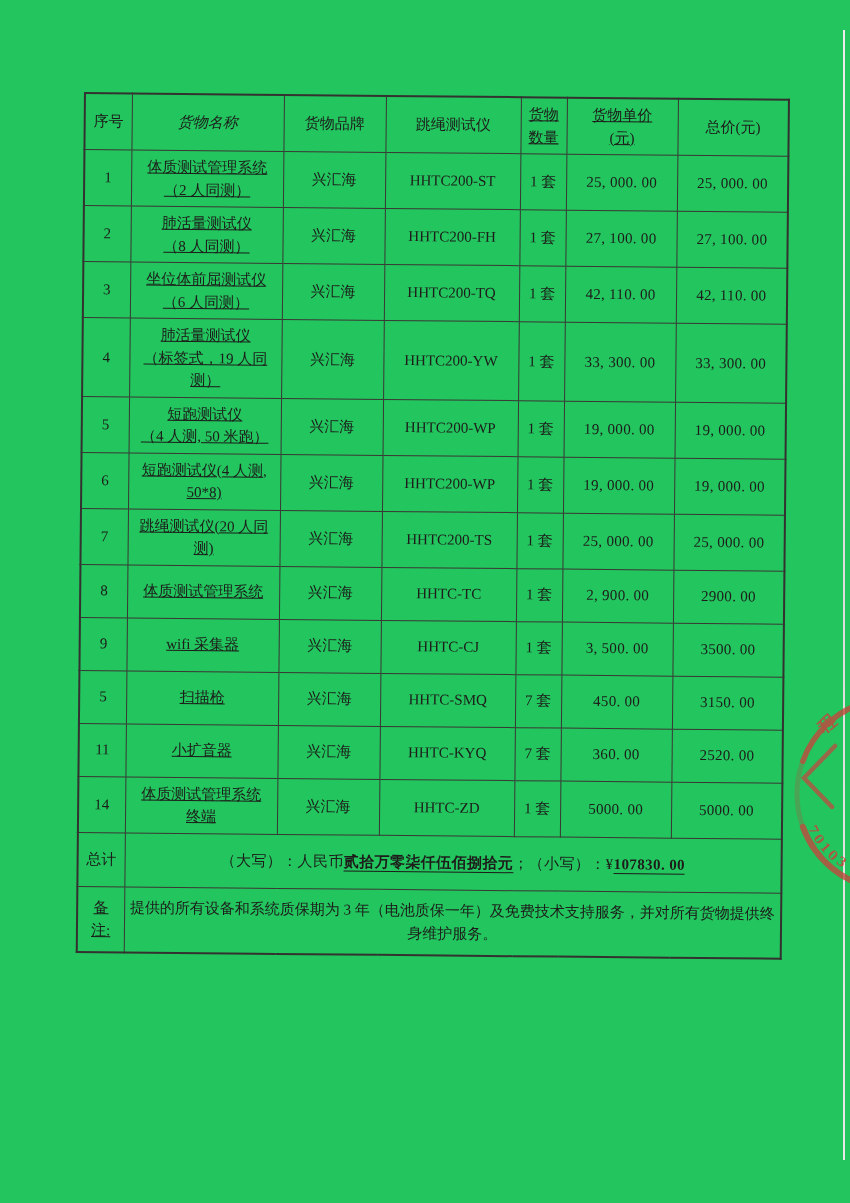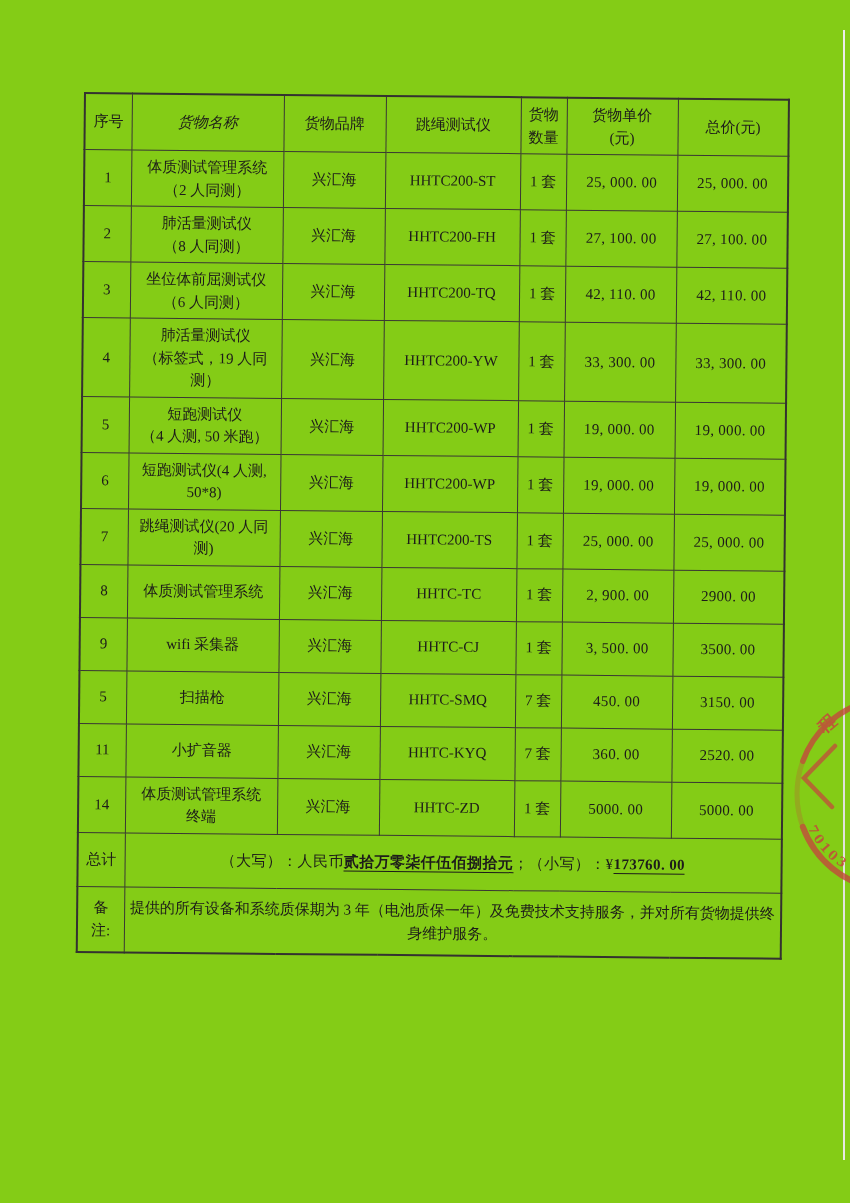--- a/index.html
+++ b/index.html
@@ -5,21 +5,21 @@
   html, body { margin: 0; padding: 0; }
   body {
     width: 850px; height: 1203px;
     background: #ffffff;
     font-family: "Liberation Serif", "DejaVu Serif", serif;
     color: #1d1c1a;
   }
   .page {
     position: relative;
     width: 850px; height: 1203px;
-    background: #84cc16;
+    background: #22c55e;
     overflow: hidden;
   }
   
   .page-edge {
     position: absolute; left: 843px; top: 30px;
     width: 2px; height: 1130px;
     background: linear-gradient(#ececea, #dcdcd8, #e8e8e4);
   }
   .sheet {
     position: absolute; left: 84px; top: 92px;
@@ -38,21 +38,21 @@
     font-size: 15px;
     line-height: 1.5;
     text-align: center;
     vertical-align: middle;
     padding: 5px 3px;
     overflow: hidden;
   }
   thead tr { height: 56px; }
   tbody.items tr { height: 53px; }
   th.col-name-h { text-align: left; padding-left: 9px; font-style: italic; }
-  .line, .nline { display: block; }
+  .line, .nline { display: block; text-decoration: underline; }
   td.num { letter-spacing: 0.3px; }
   tr.total-row { height: 54px; }
   td.total-content {
     text-align: left;
     padding-left: 13px;
     font-size: 15.5px;
     letter-spacing: 0.4px;
   }
   .u { border-bottom: 1.8px solid #1d1c1a; padding-bottom: 1px; }
   .b { font-weight: bold; }
@@ -261,21 +261,21 @@
     <td>1 套</td>
     <td class="num">5000. 00</td>
     <td class="num">5000. 00</td>
   </tr>
         </tbody>
 
       <tbody>
         <tr class="total-row">
           <td>总计</td>
           <td class="total-content" colspan="6">
-            <span>（大写）：人民币</span><span class="u b">贰拾万零柒仟伍佰捌拾元</span><span>；（小写）：¥</span><span class="u b">173760. 00</span>
+            <span>（大写）：人民币</span><span class="u b">贰拾万零柒仟伍佰捌拾元</span><span>；（小写）：¥</span><span class="u b">107830. 00</span>
           </td>
         </tr>
         <tr class="remark-row">
           <td class="lbl-cell">
             <span class="line">备</span>
             <span class="line">注:</span>
           </td>
           <td class="remark-content" colspan="6">提供的所有设备和系统质保期为 3 年（电池质保一年）及免费技术支持服务，并对所有货物提供终身维护服务。</td>
         </tr>
       </tbody>

